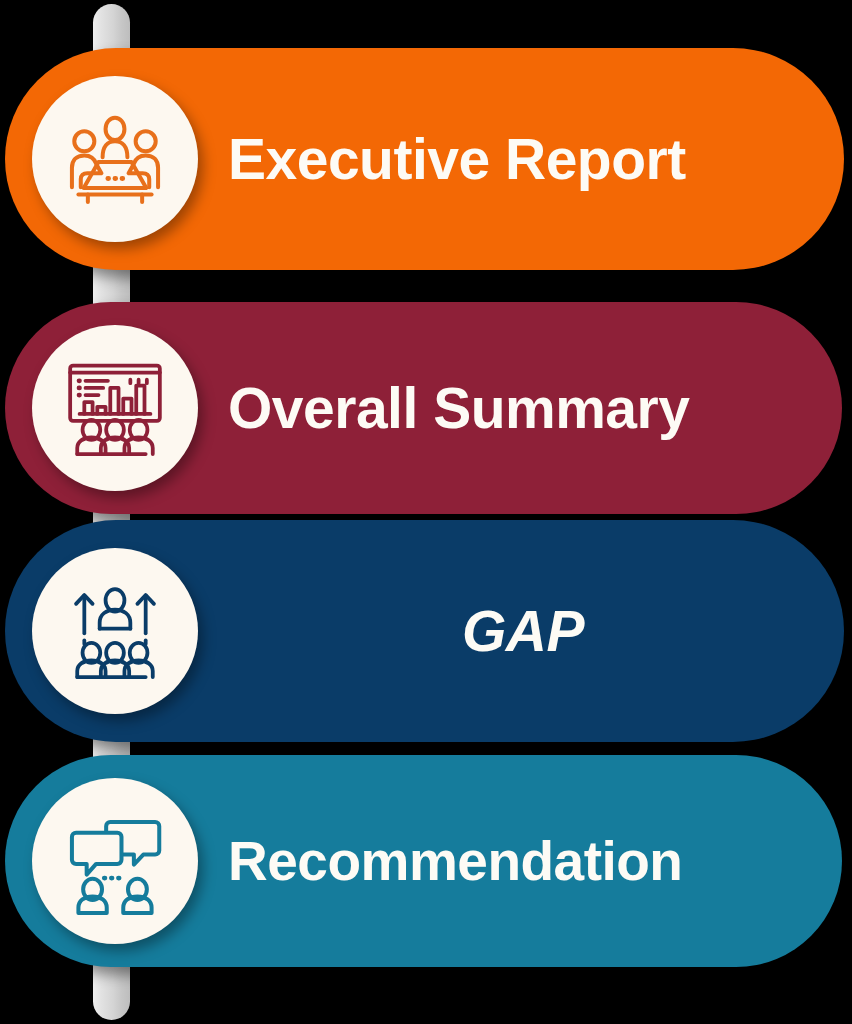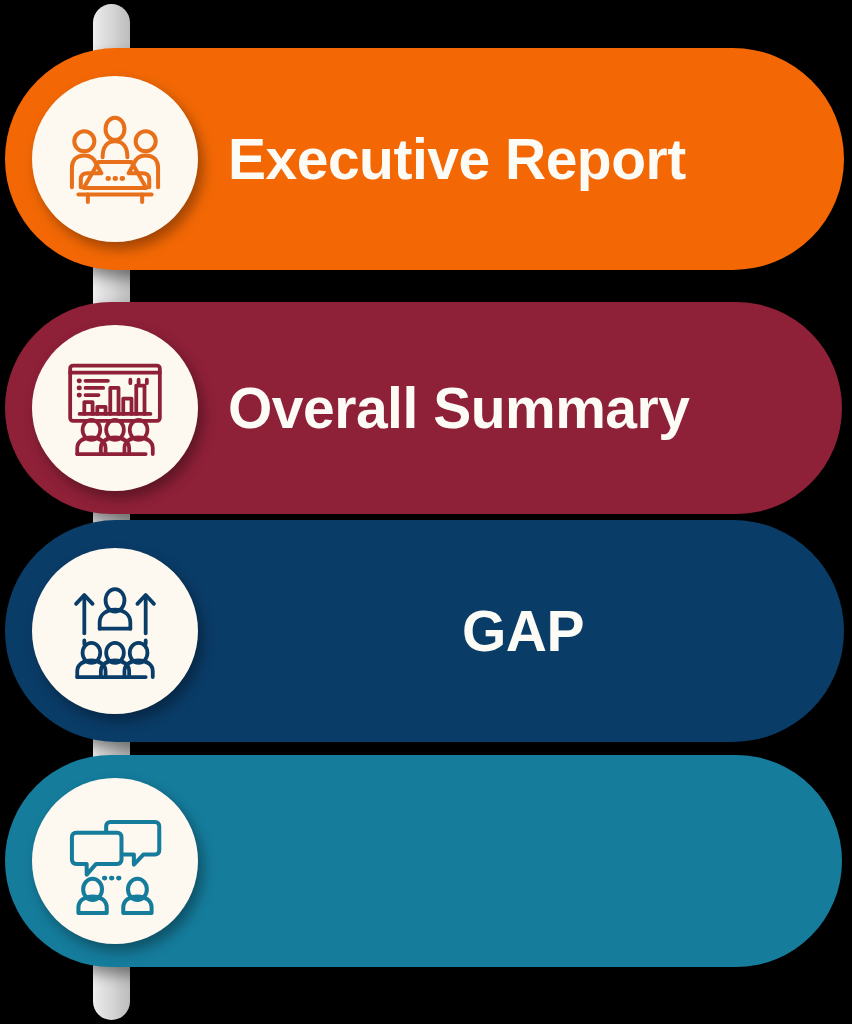--- a/index.html
+++ b/index.html
@@ -27,21 +27,21 @@
     box-shadow:6px 8px 14px rgba(0,0,0,.42);
   }
   .label{
     position:absolute;top:0;bottom:0;left:228px;right:22px;
     display:flex;align-items:center;
     color:#FDFBF5;
     font-weight:700;
     letter-spacing:-0.5px;
     white-space:nowrap;
   }
-  .label.center{justify-content:center;left:216px;}
+  .label.center{justify-content:center;left:216px;font-style:italic;}
   .badge{
     position:absolute;
     left:32px;
     width:166px;height:166px;
     border-radius:50%;
     background:#FDF8F0;
     box-shadow:5px 7px 13px rgba(0,0,0,.35);
     display:flex;align-items:center;justify-content:center;
   }
   .badge svg{display:block;}
@@ -186,15 +186,16 @@
           <path d="M41 64.5 h0.4 M47 64.5 h0.4 M53 64.5 h0.4" stroke-width="4.2"></path>
 
           <ellipse cx="31" cy="74" rx="8" ry="9"></ellipse>
           <path d="M19 94 V89.5 C19 83.5 24 80 31 80 C38 80 43 83.5 43 89.5 V94 Z"></path>
 
           <ellipse cx="69" cy="74" rx="8" ry="9"></ellipse>
           <path d="M57 94 V89.5 C57 83.5 62 80 69 80 C76 80 81 83.5 81 89.5 V94 Z"></path>
         </svg>
       </span>
     </div>
+    <div class="label">Recommendation</div>
   </div>
 
 </div>
 
 </body></html>

